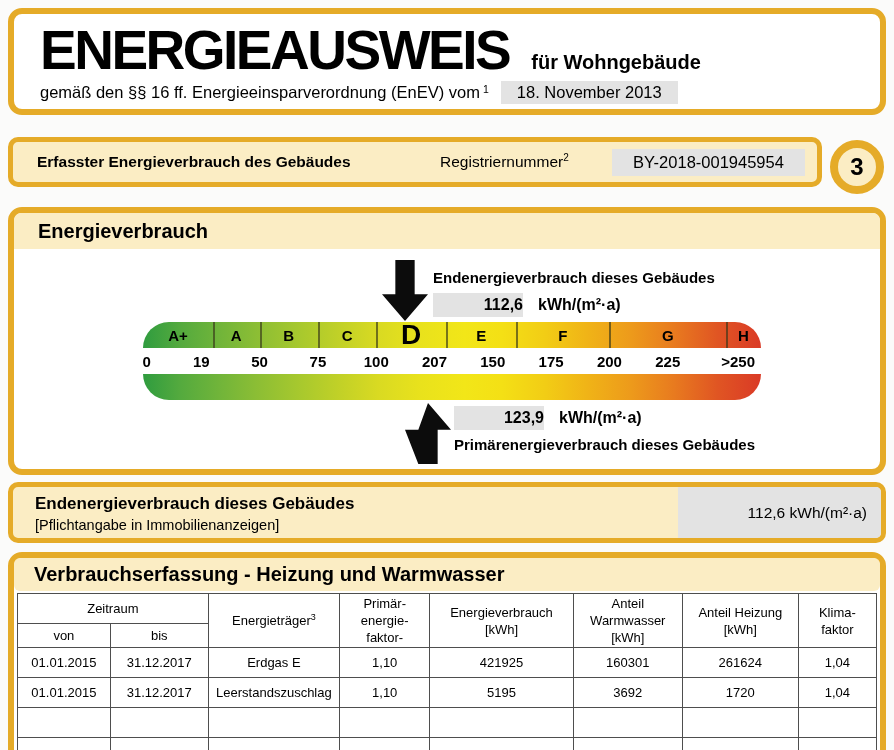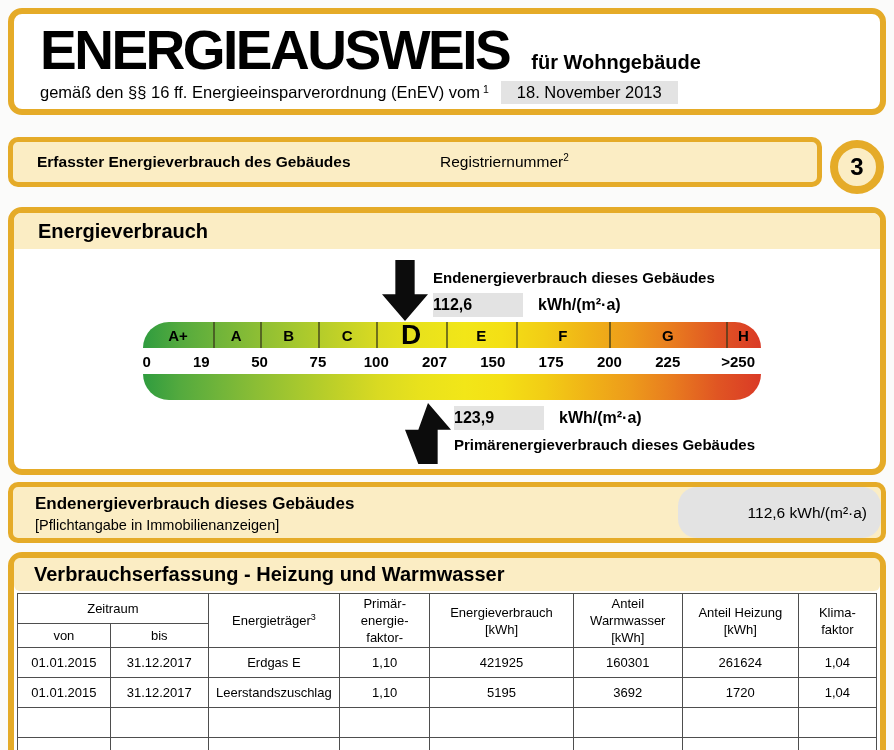--- a/index.html
+++ b/index.html
@@ -79,37 +79,37 @@
     position: absolute; top: 50%; transform: translate(-50%,-50%);
     font-weight: bold; font-size: 15px; white-space: nowrap;
   }
   .arrow { position: absolute; background: #0c0c0c; width: 46px; height: 61px; transform: translateX(-50%); }
   .arrow-down { left: 391px; top: 11px; clip-path: polygon(29% 0,71% 0,71% 56%,100% 56%,50% 100%,0 56%,29% 56%); }
   .arrow-up   { left: 414px; top: 154px; clip-path: polygon(50% 0,100% 44%,71% 44%,71% 100%,29% 100%,0 44%,29% 44%); }
   .end-label { position: absolute; left: 419px; top: 20px; font-size: 15px; font-weight: bold; }
   .value-row { position: absolute; display: flex; align-items: center; }
   .end-value-row { left: 419px; top: 44px; }
   .pri-value-row { left: 440px; top: 157px; }
-  .value-chip { min-width: 90px; text-align: left; padding: 3px 0; font-size: 16px; font-weight: bold; }
+  .value-chip { min-width: 90px; text-align: right; padding: 3px 0; font-size: 16px; font-weight: bold; }
   .unit { font-weight: bold; font-size: 16px; margin-left: 15px; }
   .pri-label { position: absolute; left: 440px; top: 187px; font-size: 15px; font-weight: bold; }
 
   
   #box-mandatory {
     left: 8px; top: 482px; width: 878px; height: 61px;
     border-width: 5px; border-radius: 10px;
     background: #fbedc4; overflow: hidden;
   }
   .mand-text { position: absolute; left: 22px; top: 7px; }
   .mand-title { font-size: 17px; font-weight: bold; }
   .mand-note { font-size: 14.5px; margin-top: 3px; }
   .mand-value {
     position: absolute; right: 0; top: 0; bottom: 0; width: 203px;
     display: flex; align-items: center; justify-content: flex-end;
-    padding-right: 14px; font-size: 15.5px; border-radius: 19px;
+    padding-right: 14px; font-size: 15.5px;
   }
 
   
   #box-table { left: 8px; top: 552px; width: 878px; height: 280px; border-radius: 14px 14px 0 0; }
   .section-band.table-band { height: 33px; line-height: 33px; padding-left: 20px; border-radius: 6px; }
   table { width: calc(100% - 6px); margin: 2px 3px 0 3px; border-collapse: collapse; font-size: 13px; table-layout: fixed; }
   th, td {
     border: 1.4px solid #4e4e4e;
     font-weight: normal; text-align: center; vertical-align: middle;
     white-space: pre-line; line-height: 1.32; padding: 1px 2px;
@@ -130,20 +130,21 @@
   <div class="law-row">
     <span>gemäß den §§ 16 ff. Energieeinsparverordnung (EnEV) vom</span>
       <sup>1</sup>
     <span class="chip law-chip">18. November 2013</span>
   </div>
 </div>
 
 <div id="box-meta" class="gold-box cream">
   <span class="meta-title">Erfasster Energieverbrauch des Gebäudes</span>
   <span class="reg-label"><span>Registriernummer</span><sup>2</sup></span>
+  <span class="chip reg-chip">BY-2018-001945954</span>
 </div>
 <div id="page-badge">3</div>
 
 <div id="box-chart" class="gold-box">
   <div class="section-band">Energieverbrauch</div>
   <div class="chart">
 
     <div class="arrow arrow-down"></div>
     <div class="end-label">Endenergieverbrauch dieses Gebäudes</div>
     <div class="value-row end-value-row">

